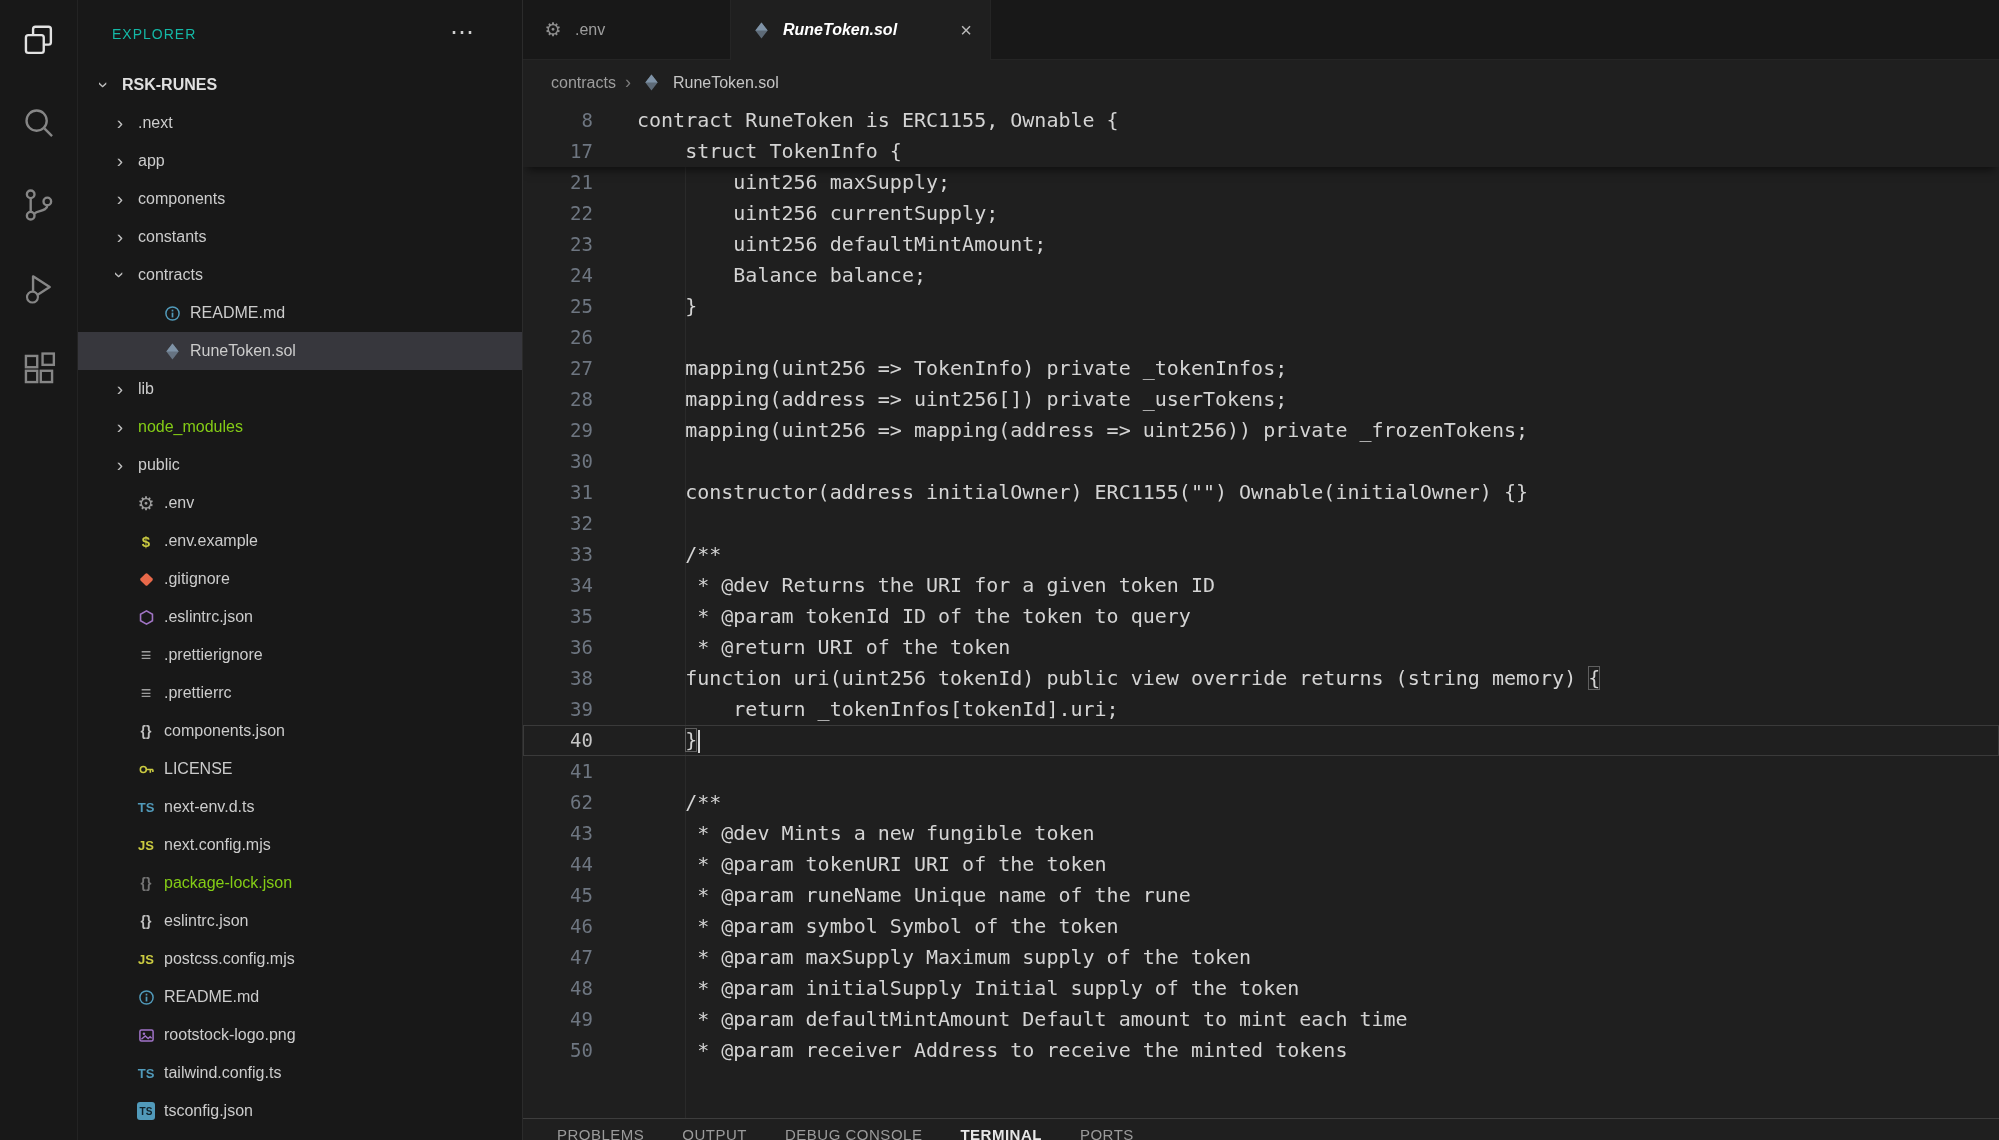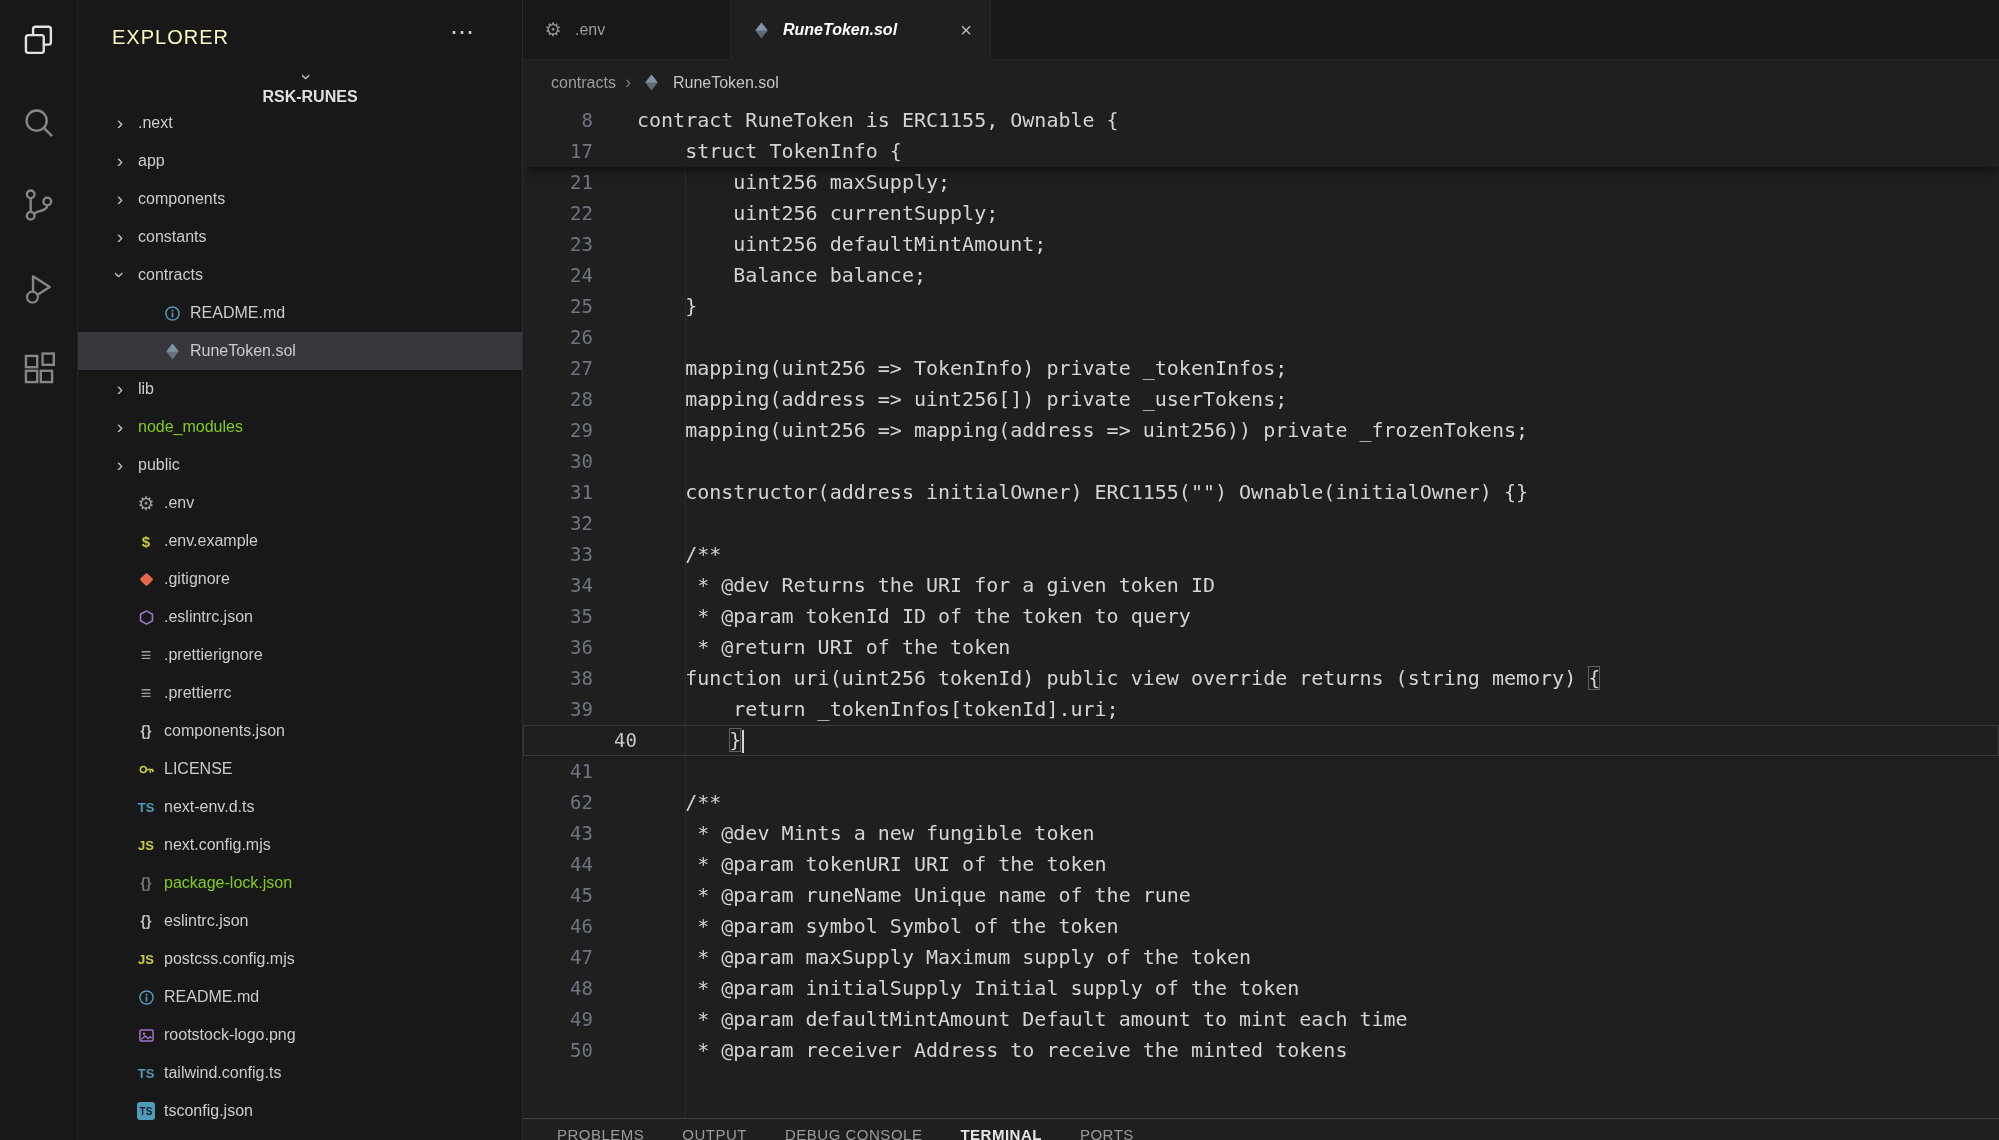--- a/index.html
+++ b/index.html
@@ -10,24 +10,24 @@
   
   .activitybar { width:78px; background:#181818; flex:none; border-right:1px solid #232323; }
   .act-item { height:82px; display:flex; align-items:center; justify-content:center; cursor:pointer; }
   .act-item svg { stroke:#868686; }
   .act-item.active svg { stroke:#e2e2e2; }
 
   
   .sidebar { width:445px; flex:none; background:#181818; border-right:1px solid #2b2b2b;
              overflow:hidden; position:relative; }
   .explorer-header { height:66px; position:relative; }
-  .explorer-title { position:absolute; left:34px; top:26px; font-size:20px; letter-spacing:1px; color:#fef9c3; }
+  .explorer-title { position:absolute; left:34px; top:26px; font-size:14px; letter-spacing:1px; color:#14b8a6; }
   .more { position:absolute; right:46px; top:18px; font-size:24px; color:#cfcfcf; cursor:pointer; letter-spacing:2px; }
   .tree-row { height:38px; display:flex; align-items:center; font-size:16px; color:#cccccc; cursor:pointer; }
-  .root-row { padding-left:14px;flex-direction:column; }
+  .root-row { padding-left:14px; }
   .root-row .tlabel { font-weight:bold; color:#e0e0e0; }
   .folder.lvl1 { padding-left:30px; }
   .file.lvl1 { padding-left:56px; }
   .file.lvl2 { padding-left:82px; }
   .chev { width:24px; font-size:19px; color:#c0c0c0; display:flex; justify-content:center; flex:none; }
   .chev.open { transform:rotate(90deg); }
   .tlabel { margin-left:6px; white-space:nowrap; }
   .selected { background:#37373d; }
   .dimmed .tlabel { color:#84cc16; }
   .dimmed .fileicon { opacity:.55; }
@@ -57,21 +57,21 @@
   .bc-sep { color:#7a7a7a; font-size:18px; }
   .bc-file { color:#c5c5c5; }
 
   .editor { flex:1; position:relative; overflow:hidden;
             font-family:"DejaVu Sans Mono", monospace; font-size:20px; }
   .indent-guide { position:absolute; left:162px; top:62px; bottom:0; width:1px; background:#2a2a2a; }
   .sticky { position:relative; z-index:2; background:#1f1f1f; box-shadow:0 7px 9px -4px rgba(0,0,0,.55); }
   .code-line { display:flex; height:31px; line-height:31px; white-space:pre; position:relative; z-index:1; }
   .num { width:70px; text-align:right; color:#6e7681; flex:none; font-size:19px; }
   .ltext { padding-left:44px; flex:1; color:#d4d4d4; }
-  .code-line.current { outline:1px solid #3a3a3a; outline-offset:-1px;padding-left:44px; }
+  .code-line.current { outline:1px solid #3a3a3a; outline-offset:-1px; }
   .code-line.current .num { color:#c6c6c6; }
   .bracket { outline:1px solid #5f5f5f; outline-offset:-1px; }
   .cursor { display:inline-block; width:2px; height:23px; background:#d7d7d7; vertical-align:middle; margin-left:1px; }
 
   
   .panel { height:22px; flex:none; border-top:1px solid #3d3d3d; background:#1f1f1f;
            display:flex; gap:38px; padding:7px 0 0 34px; font-size:15px; letter-spacing:.5px; color:#9b9b9b; }
   .panel-tab { cursor:pointer; white-space:nowrap; }
   .panel-tab.active { color:#e6e6e6; font-weight:bold; }
 </style>

